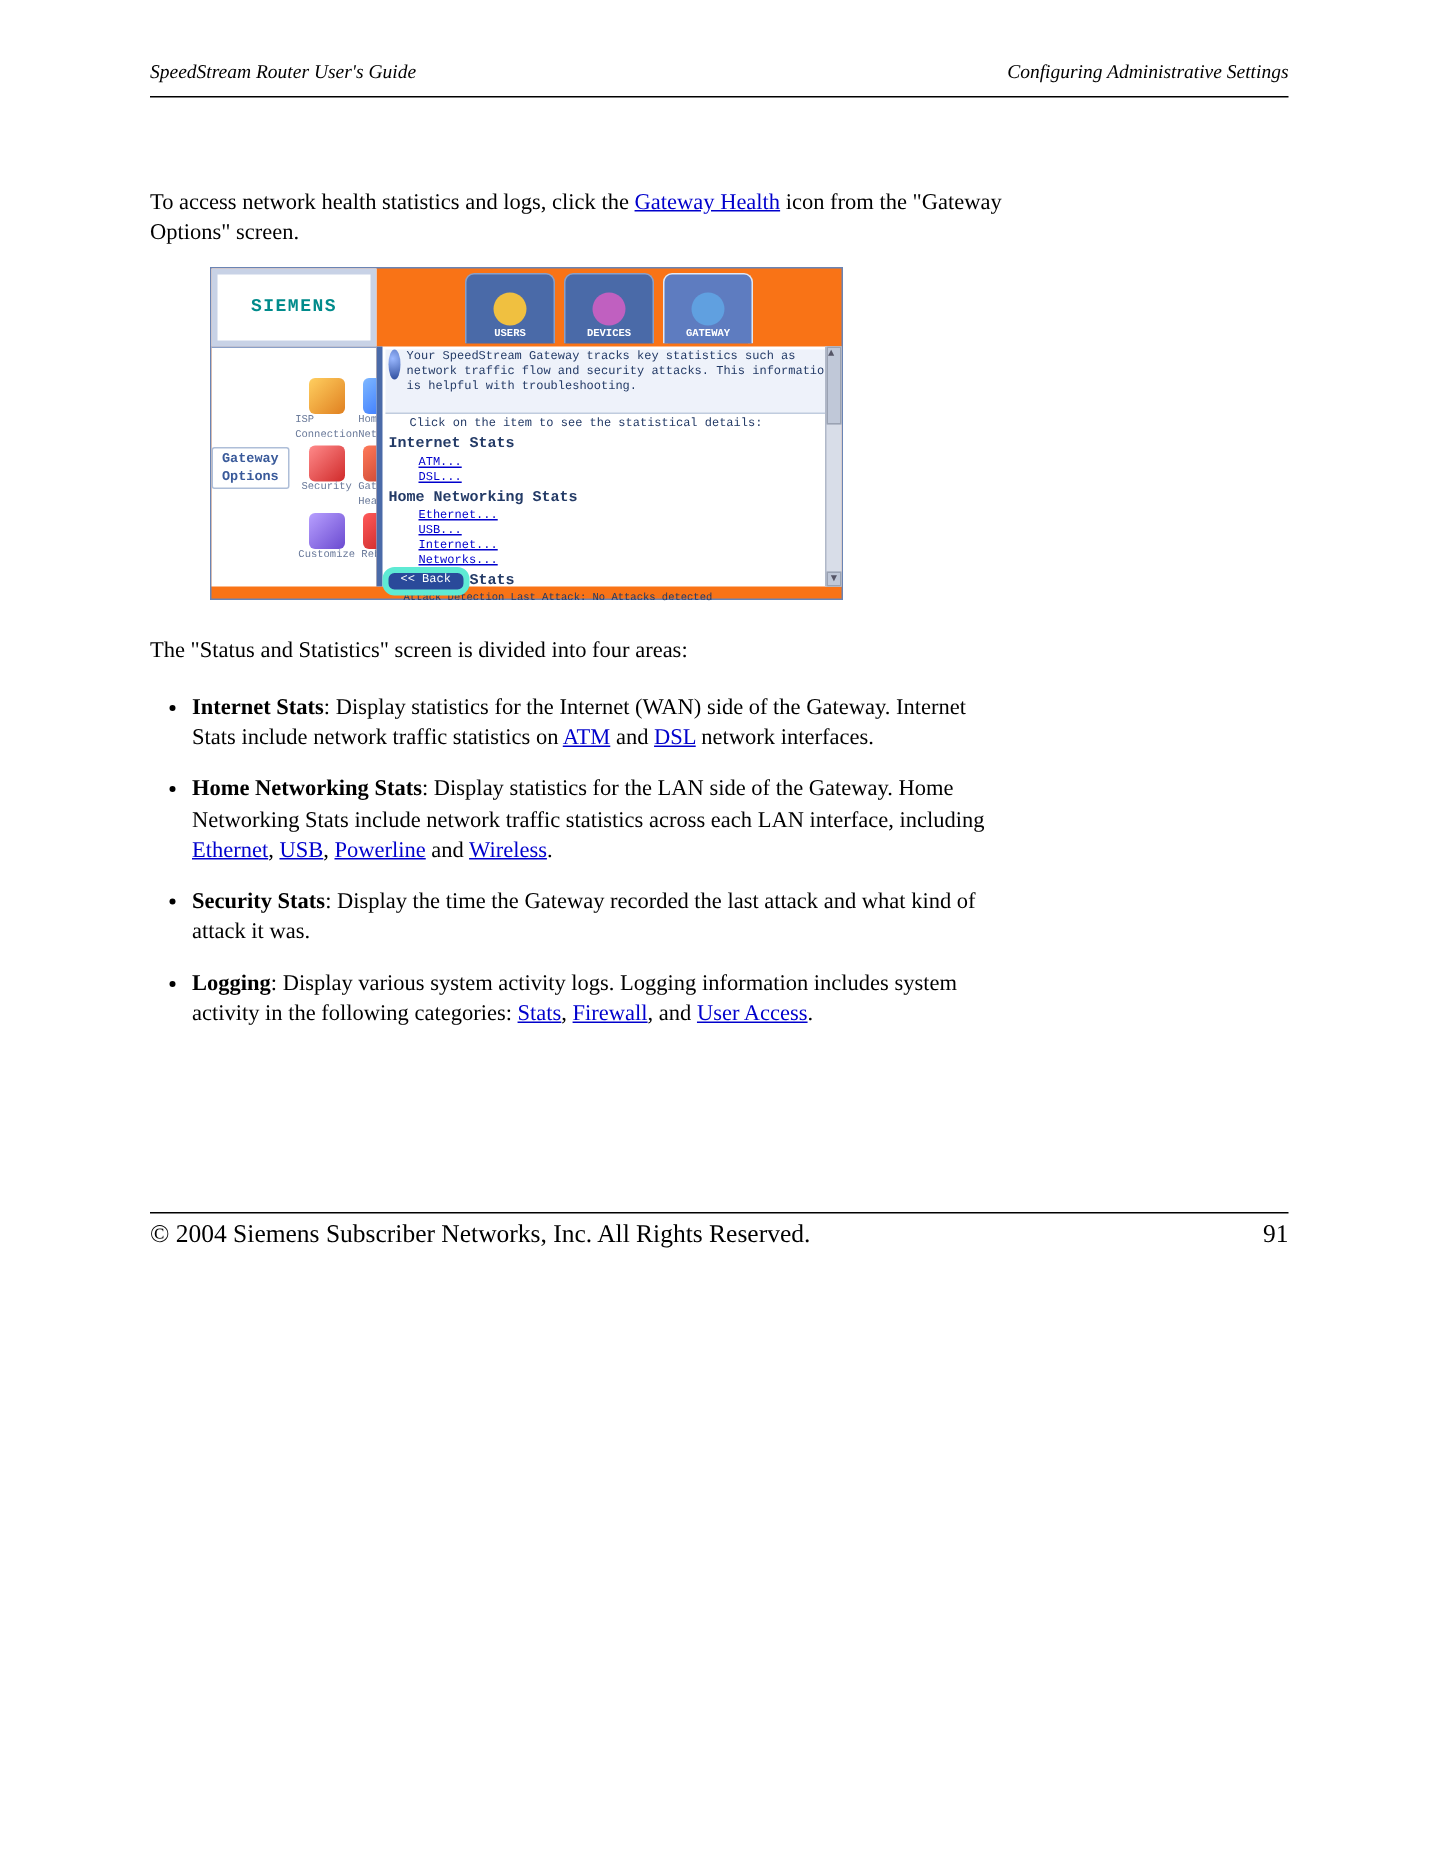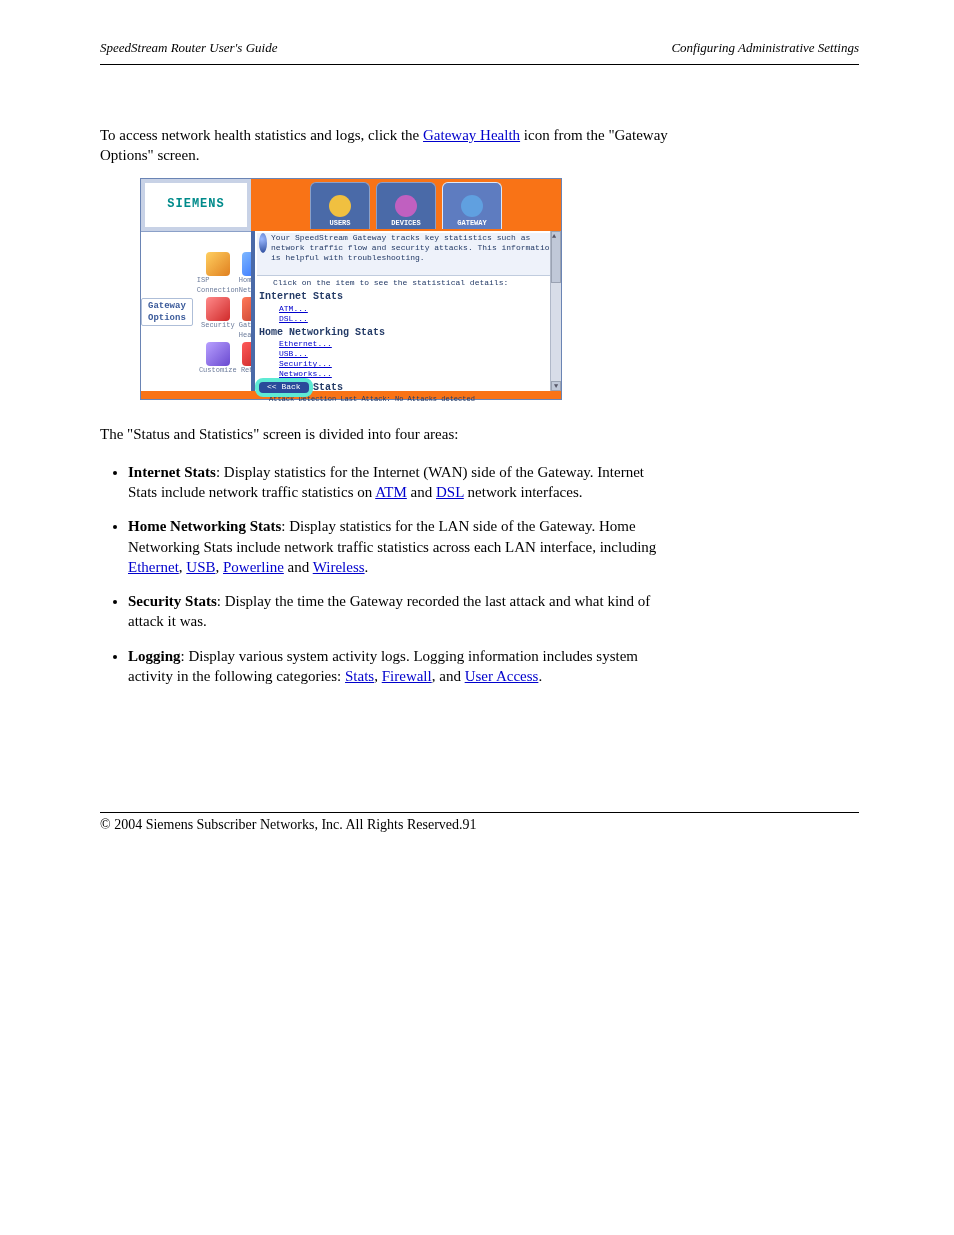--- a/index.html
+++ b/index.html
@@ -40,21 +40,21 @@
   .sec h4{margin:0;font-size:10px;color:#233a66;font-weight:bold}
   .sec .ln{display:block;color:#0000cc;text-decoration:underline;font-size:8px;margin-left:20px;line-height:10px}
   .sec .sub{font-size:7px;color:#233a66;margin-left:10px}
   .scroll{position:absolute;right:0;top:0;bottom:0;width:10px;background:#d8dde8;border-left:1px solid #b0b8c8}
   .sbtn{position:absolute;left:0;right:0;height:10px;background:#c0c8d8;border:1px solid #9aa2b2;box-sizing:border-box;font-size:7px;text-align:center;line-height:8px;color:#556}
   .sbtn.top{top:0}
   .sbtn.bot{bottom:0}
   .back{position:absolute;left:114px;bottom:2px;font-size:8px;color:#fff;background:#2a4a9a;border:4px solid #5eead4;border-radius:8px;padding:0 8px}
   .footer{position:absolute;left:100px;right:95px;bottom:46px}
   .frule{border-top:1px solid #000;margin-bottom:4px}
-  .frow{display:flex;justify-content:flex-start;font-size:14px}
+  .frow{display:flex;justify-content:space-between;font-size:17px}
 </style>
 </head>
 <body>
 
 <div class="page">
   <div class="header-row">
     <span>SpeedStream Router User's Guide</span>
     <span>Configuring Administrative Settings</span>
   </div>
   <div class="rule"></div>
@@ -122,21 +122,21 @@
           <div class="lead">Click on the item to see the statistical details:</div>
           <div class="sec">
               <h4>Internet Stats</h4>
             <a class="ln">ATM...</a>
             <a class="ln">DSL...</a>
           </div>
           <div class="sec">
               <h4>Home Networking Stats</h4>
             <a class="ln">Ethernet...</a>
             <a class="ln">USB...</a>
-            <a class="ln">Security...</a>
+            <a class="ln">Internet...</a>
             <a class="ln">Networks...</a>
           </div>
           <div class="sec">
               <h4>Security Stats</h4>
             <div class="sub">Attack Detection Last Attack: No Attacks detected</div>
           </div>
           <div class="scroll">
             <div class="sbtn top">▲</div>
             <div class="sbtn bot">▼</div>
           </div>

